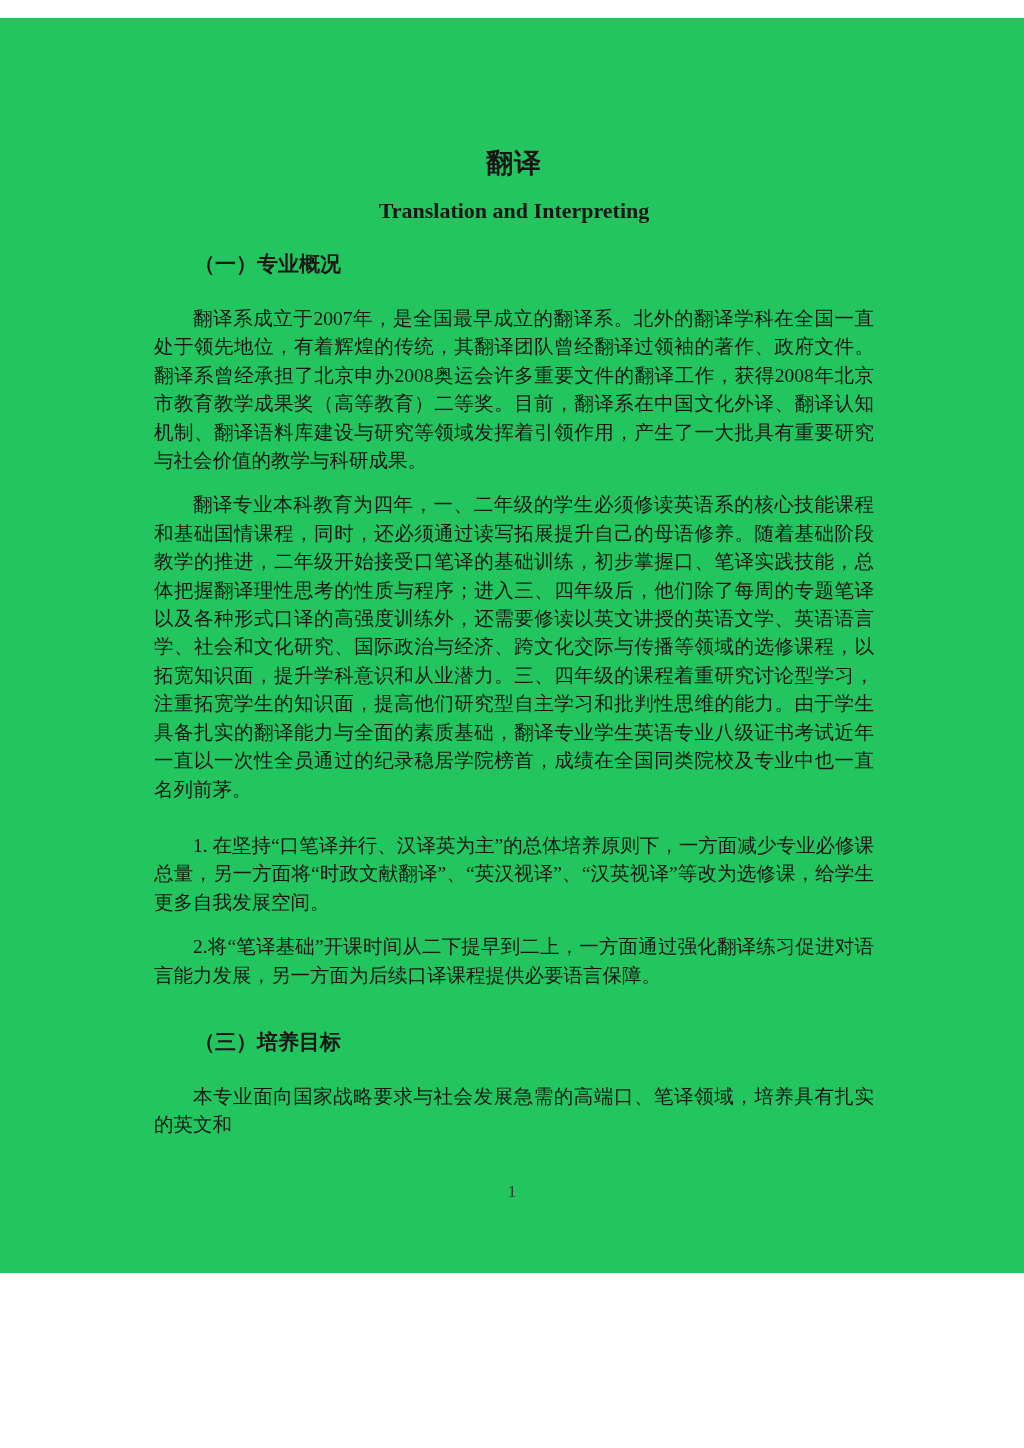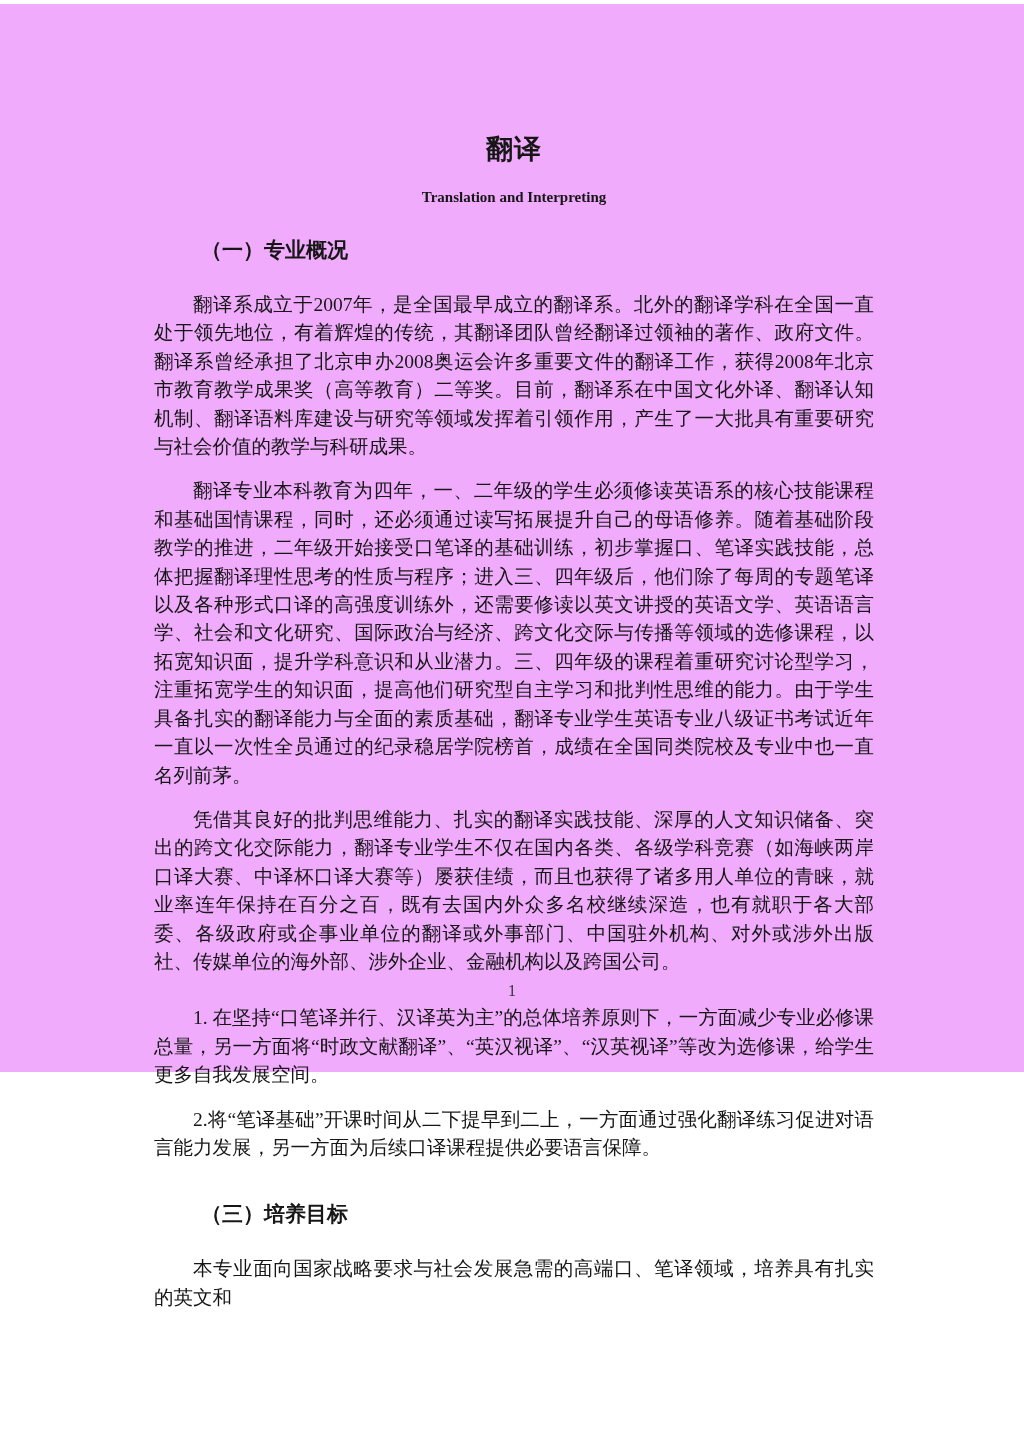--- a/index.html
+++ b/index.html
@@ -8,48 +8,48 @@
     background: #ffffff;
   }
   body {
     width: 1024px;
     height: 1448px;
     position: relative;
     overflow: hidden;
   }
   .page {
     position: absolute;
-    top: 4px; left: 0;
+    top: 18px; left: 0;
     width: 1024px;
-    height: 1068px;
-    background: #f0abfc;
+    height: 1255px;
+    background: #22c55e;
     box-sizing: border-box;
     padding: 128px 134px 0 138px;
     color: #161616;
     font-family: "Liberation Serif", "DejaVu Serif", serif;
   }
   .doc-title {
     margin: 0;
     text-align: center;
     font-family: "Liberation Sans", "DejaVu Sans", sans-serif;
     font-weight: bold;
     font-size: 27px;
     line-height: 34px;
     letter-spacing: 1px;
   }
   .doc-subtitle {
     margin: 18px 0 12px 0;
     text-align: center;
     font-family: "Liberation Serif", "DejaVu Serif", serif;
     font-weight: bold;
-    font-size: 15px;
+    font-size: 22px;
     line-height: 26px;
   }
   .section-heading {
-    margin: 7px;
+    margin: 0;
     padding-left: 56px;
     font-family: "Liberation Sans", "DejaVu Sans", sans-serif;
     font-weight: bold;
     font-size: 21px;
     line-height: 27px;
   }
   .h-first  { margin-top: 26px; }
   .h-later  { margin-top: 38px; }
   .para {
     margin: 16px;
@@ -78,21 +78,20 @@
 
   <h1 class="doc-title">翻译</h1>
 
   <h2 class="doc-subtitle">Translation and Interpreting</h2>
 
   <h3 class="section-heading h-first">（一）专业概况</h3>
 
   <div class="para-group">
     <p class="para">翻译系成立于2007年，是全国最早成立的翻译系。北外的翻译学科在全国一直处于领先地位，有着辉煌的传统，其翻译团队曾经翻译过领袖的著作、政府文件。翻译系曾经承担了北京申办2008奥运会许多重要文件的翻译工作，获得2008年北京市教育教学成果奖（高等教育）二等奖。目前，翻译系在中国文化外译、翻译认知机制、翻译语料库建设与研究等领域发挥着引领作用，产生了一大批具有重要研究与社会价值的教学与科研成果。</p>
     <p class="para">翻译专业本科教育为四年，一、二年级的学生必须修读英语系的核心技能课程和基础国情课程，同时，还必须通过读写拓展提升自己的母语修养。随着基础阶段教学的推进，二年级开始接受口笔译的基础训练，初步掌握口、笔译实践技能，总体把握翻译理性思考的性质与程序；进入三、四年级后，他们除了每周的专题笔译以及各种形式口译的高强度训练外，还需要修读以英文讲授的英语文学、英语语言学、社会和文化研究、国际政治与经济、跨文化交际与传播等领域的选修课程，以拓宽知识面，提升学科意识和从业潜力。三、四年级的课程着重研究讨论型学习，注重拓宽学生的知识面，提高他们研究型自主学习和批判性思维的能力。由于学生具备扎实的翻译能力与全面的素质基础，翻译专业学生英语专业八级证书考试近年一直以一次性全员通过的纪录稳居学院榜首，成绩在全国同类院校及专业中也一直名列前茅。</p>
-    <p class="para">凭借其良好的批判思维能力、扎实的翻译实践技能、深厚的人文知识储备、突出的跨文化交际能力，翻译专业学生不仅在国内各类、各级学科竞赛（如海峡两岸口译大赛、中译杯口译大赛等）屡获佳绩，而且也获得了诸多用人单位的青睐，就业率连年保持在百分之百，既有去国内外众多名校继续深造，也有就职于各大部委、各级政府或企事业单位的翻译或外事部门、中国驻外机构、对外或涉外出版社、传媒单位的海外部、涉外企业、金融机构以及跨国公司。</p>
   </div>
 
 
   <div class="para-group">
     <p class="para">1. 在坚持“口笔译并行、汉译英为主”的总体培养原则下，一方面减少专业必修课总量，另一方面将“时政文献翻译”、“英汉视译”、“汉英视译”等改为选修课，给学生更多自我发展空间。</p>
     <p class="para">2.将“笔译基础”开课时间从二下提早到二上，一方面通过强化翻译练习促进对语言能力发展，另一方面为后续口译课程提供必要语言保障。</p>
   </div>
 
   <h3 class="section-heading h-later">（三）培养目标</h3>
 

